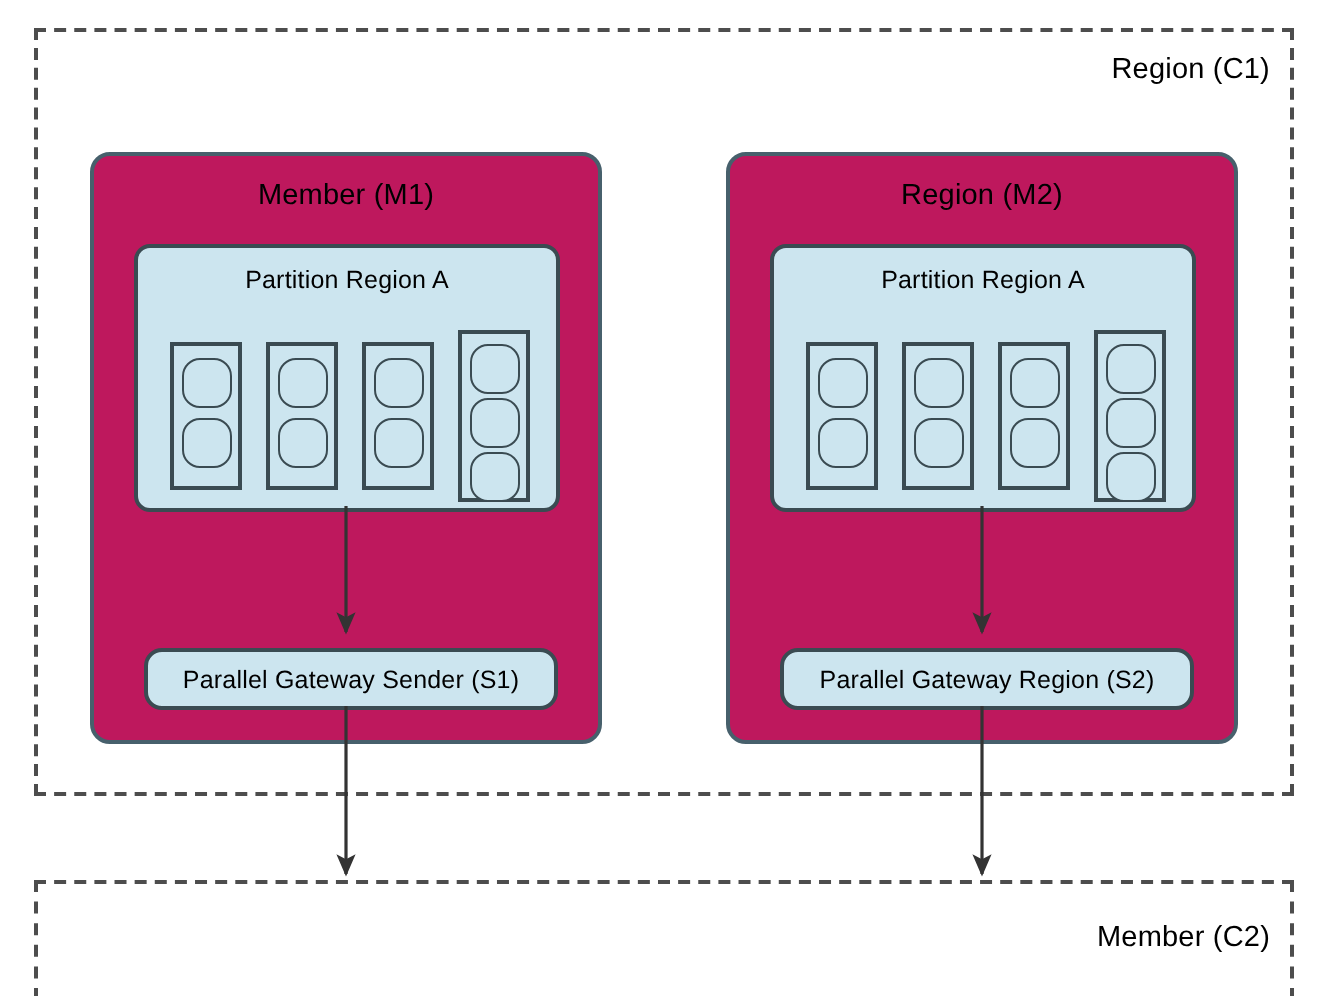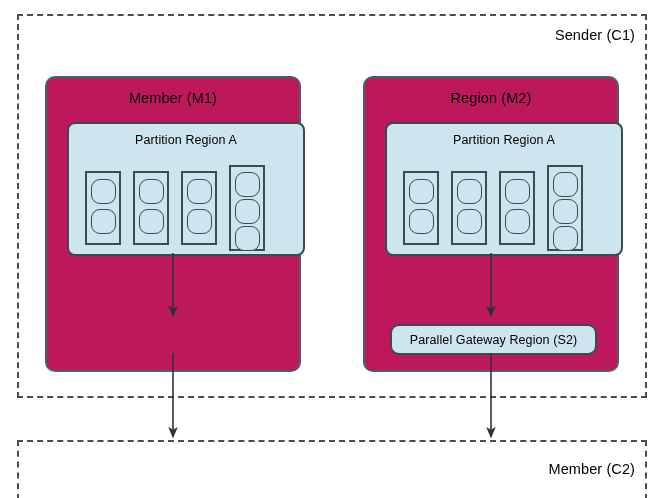--- a/index.html
+++ b/index.html
@@ -70,21 +70,21 @@
     font-size: 14.5px;
     color: #000000;
     letter-spacing: 0.1px;
   }
 
   
   .region {
     position: absolute;
     left: 20px;
     top: 44px;
-    width: 238px;
+    width: 213px;
     height: 134px;
     background: #cce5ef;
     border: 2px solid #3a4b52;
     border-radius: 8px;
     box-sizing: border-box;
   }
   .region-title {
     position: absolute;
     top: 9px;
     left: 0;
@@ -159,21 +159,21 @@
     position: absolute;
     overflow: visible;
   }
 </style>
 </head>
 <body>
 
 <div id="canvas">
 
   <div class="cluster cluster-c1">
-    <span class="cluster-label">Sender (C1)</span>
+    <span class="cluster-label">Region (C1)</span>
   </div>
 
   <div class="member member-m1">
     <div class="member-title">Member (M1)</div>
 
     <div class="region">
       <div class="region-title">Partition Region A</div>
 
       <div class="bucket-row">
         <div class="bucket bucket-n2">
@@ -189,20 +189,23 @@
           <div class="entry"></div>
         </div>
         <div class="bucket bucket-n3">
           <div class="entry"></div>
           <div class="entry"></div>
           <div class="entry"></div>
         </div>
       </div>
     </div>
 
+    <div class="sender">
+      <span>Parallel Gateway Sender (S1)</span>
+    </div>
   </div>
 
   <div class="member member-m2">
     <div class="member-title">Region (M2)</div>
 
     <div class="region">
       <div class="region-title">Partition Region A</div>
 
       <div class="bucket-row">
         <div class="bucket bucket-n2">

